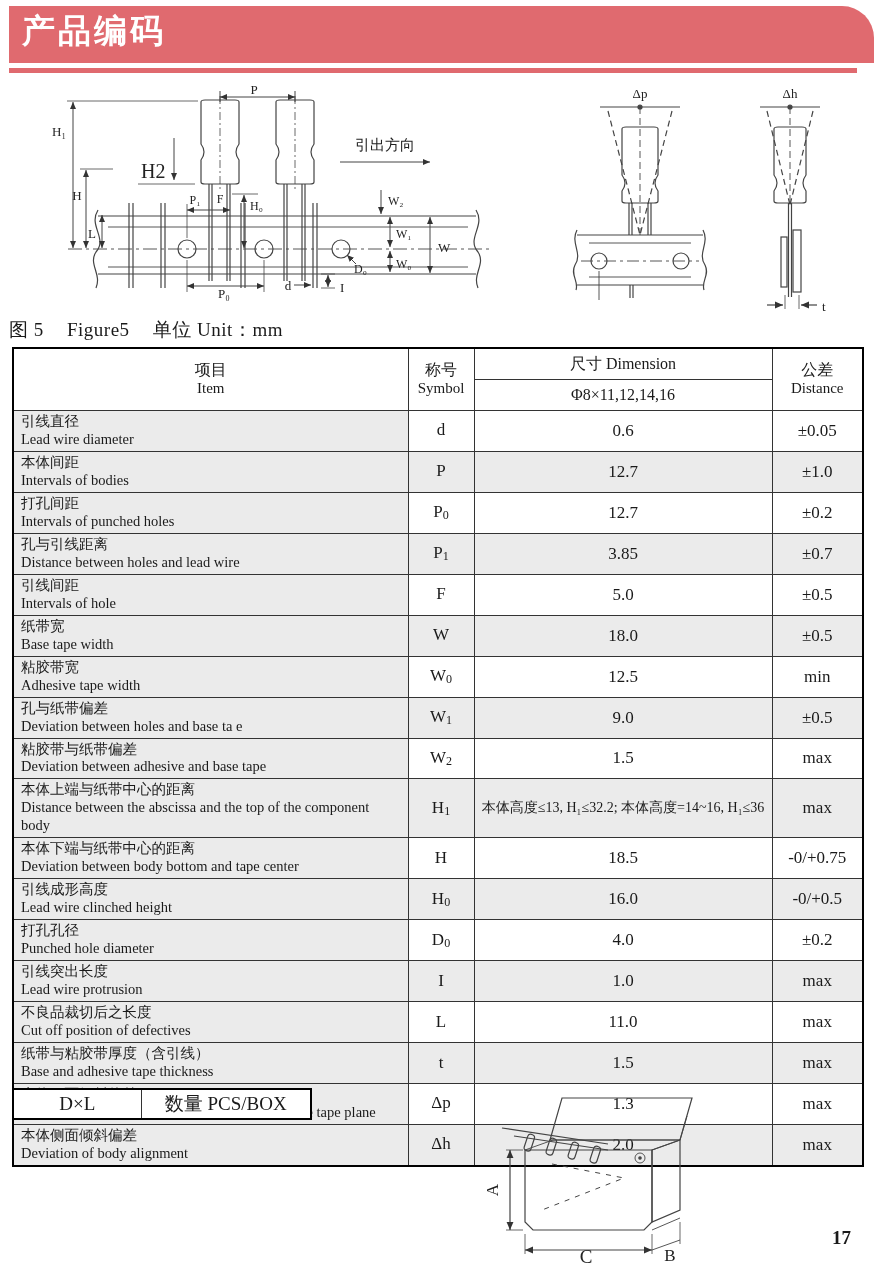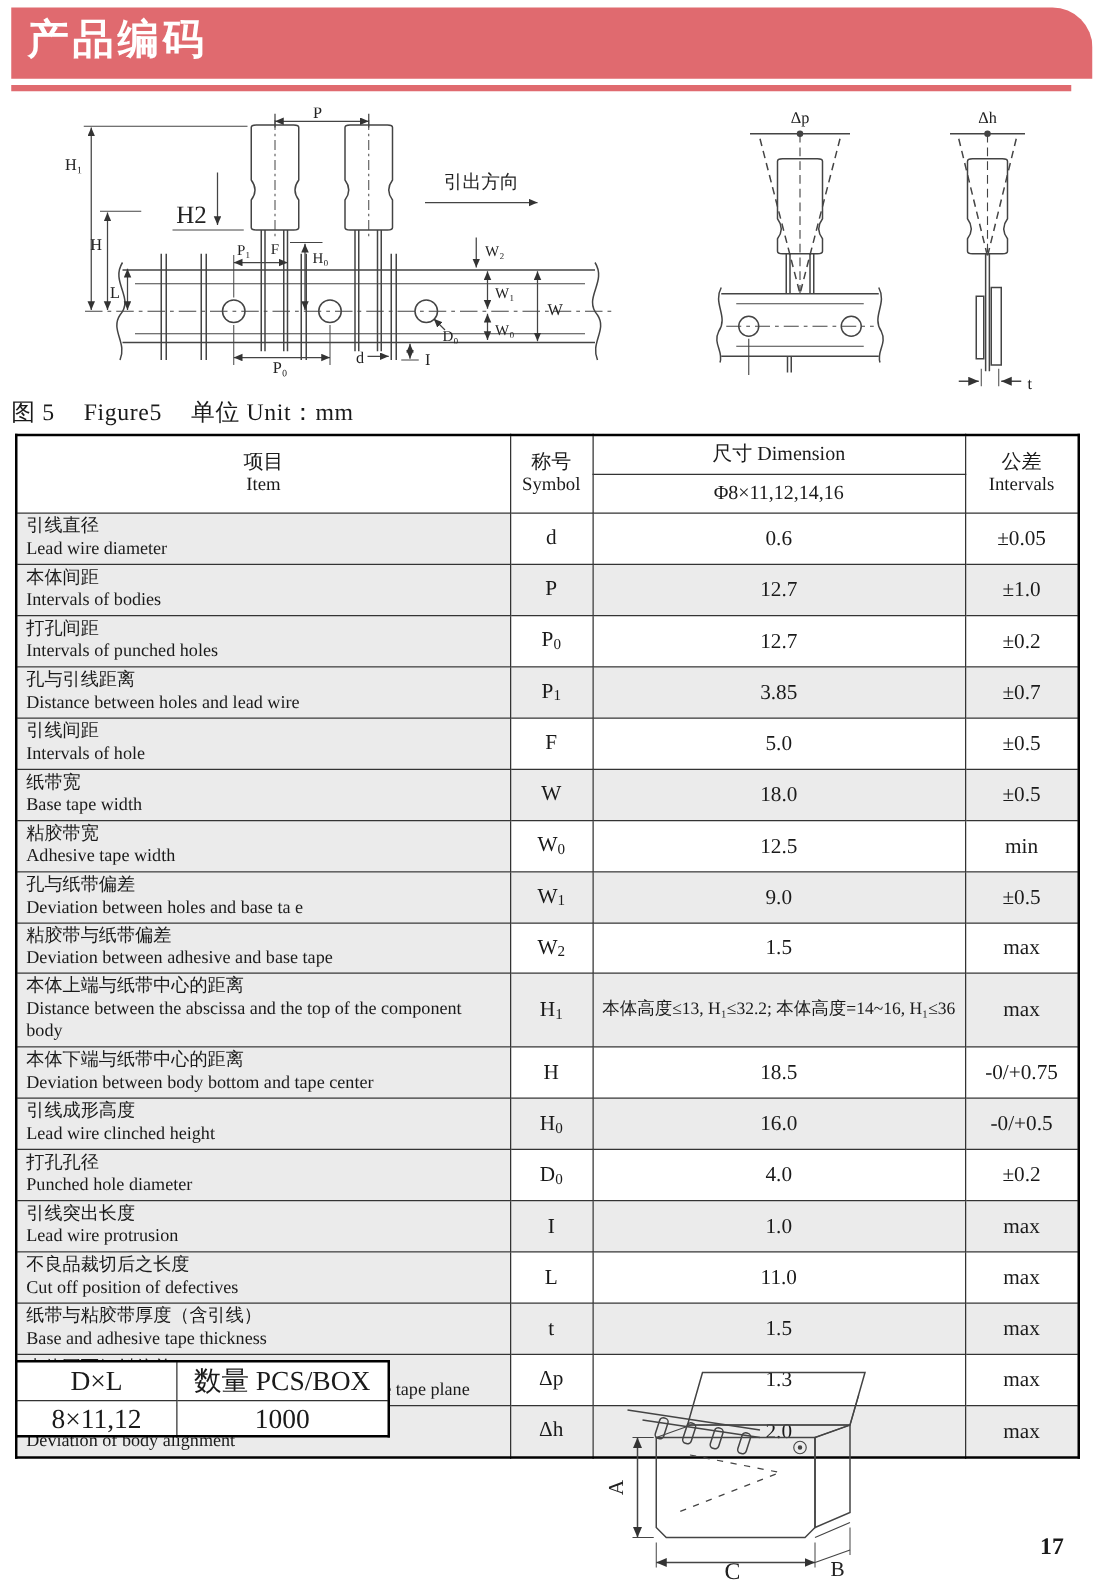--- a/index.html
+++ b/index.html
@@ -29,21 +29,21 @@
   td.item .cn{font-size:14.5px;line-height:1.24;}
   td.item .en{font-size:14.5px;line-height:1.24;}
   td.sym,td.dim,td.tol{text-align:center;font-size:17px;background:#fff;padding:1px 2px;}
   td.sym sub{font-size:71%;vertical-align:-2px;}
   tr.shade td.sym,tr.shade td.dim,tr.shade td.tol{background:#ebebeb;}
   td.dim.small{font-size:14px;line-height:1.3;}
   
   .qty-table{position:absolute;left:12px;top:1088px;width:298px;border-collapse:collapse;
     table-layout:fixed;border:2px solid #000;}
   .qty-table th,.qty-table td{border:1px solid #333;text-align:center;font-weight:normal;
-    font-size:22px;height:27px;padding:0;background:#fff;}
+    font-size:19px;height:27px;padding:0;background:#fff;}
   
   .svg-abs{position:absolute;}
   svg text{font-family:"Liberation Serif","DejaVu Serif",serif;fill:#222;}
   
   .page-number{position:absolute;left:832px;top:1227px;font-weight:bold;font-size:19px;}
 </style>
 </head>
 <body>
 
 <div class="header-bar"></div>
@@ -222,21 +222,21 @@
         <span>项目</span>
         <span class="en">Item</span>
       </th>
       <th rowspan="2">
         <span>称号</span>
         <span class="en">Symbol</span>
       </th>
       <th style="height:26px;">尺寸 Dimension</th>
       <th rowspan="2">
         <span>公差</span>
-        <span class="en">Intervals</span>
+        <span class="en">Distance</span>
       </th>
     </tr>
     <tr>
       <th style="height:26px;">Φ8×11,12,14,16</th>
     </tr>
   </thead>
   <tbody id="spec-tbody">
       <tr class="spec-row" style="height:38px;">
     <td class="item">
       <div class="cn">引线直径</div>
@@ -407,24 +407,20 @@
       <col style="width:128px">
       <col style="width:170px">
     </colgroup>
   <thead>
     <tr style="height:30px;">
       <th>D×L</th>
       <th>数量  PCS/BOX</th>
     </tr>
   </thead>
   <tbody id="qty-tbody">
-      <tr style="height:28px;">
-    <td>8×11,12</td>
-    <td>1000</td>
-  </tr>
     </tbody>
 </table>
 
 <svg class="svg-abs" style="left:440px;top:1078px;" width="310" height="188" viewBox="0 0 310 188">
   <defs>
     <marker id="a3" markerWidth="9" markerHeight="8" refX="7" refY="3" orient="auto-start-reverse">
       <path d="M0,0 L7,3 L0,6 Z" fill="#333"></path>
     </marker>
   </defs>
   <g stroke="#444" stroke-width="1.2" fill="none">

